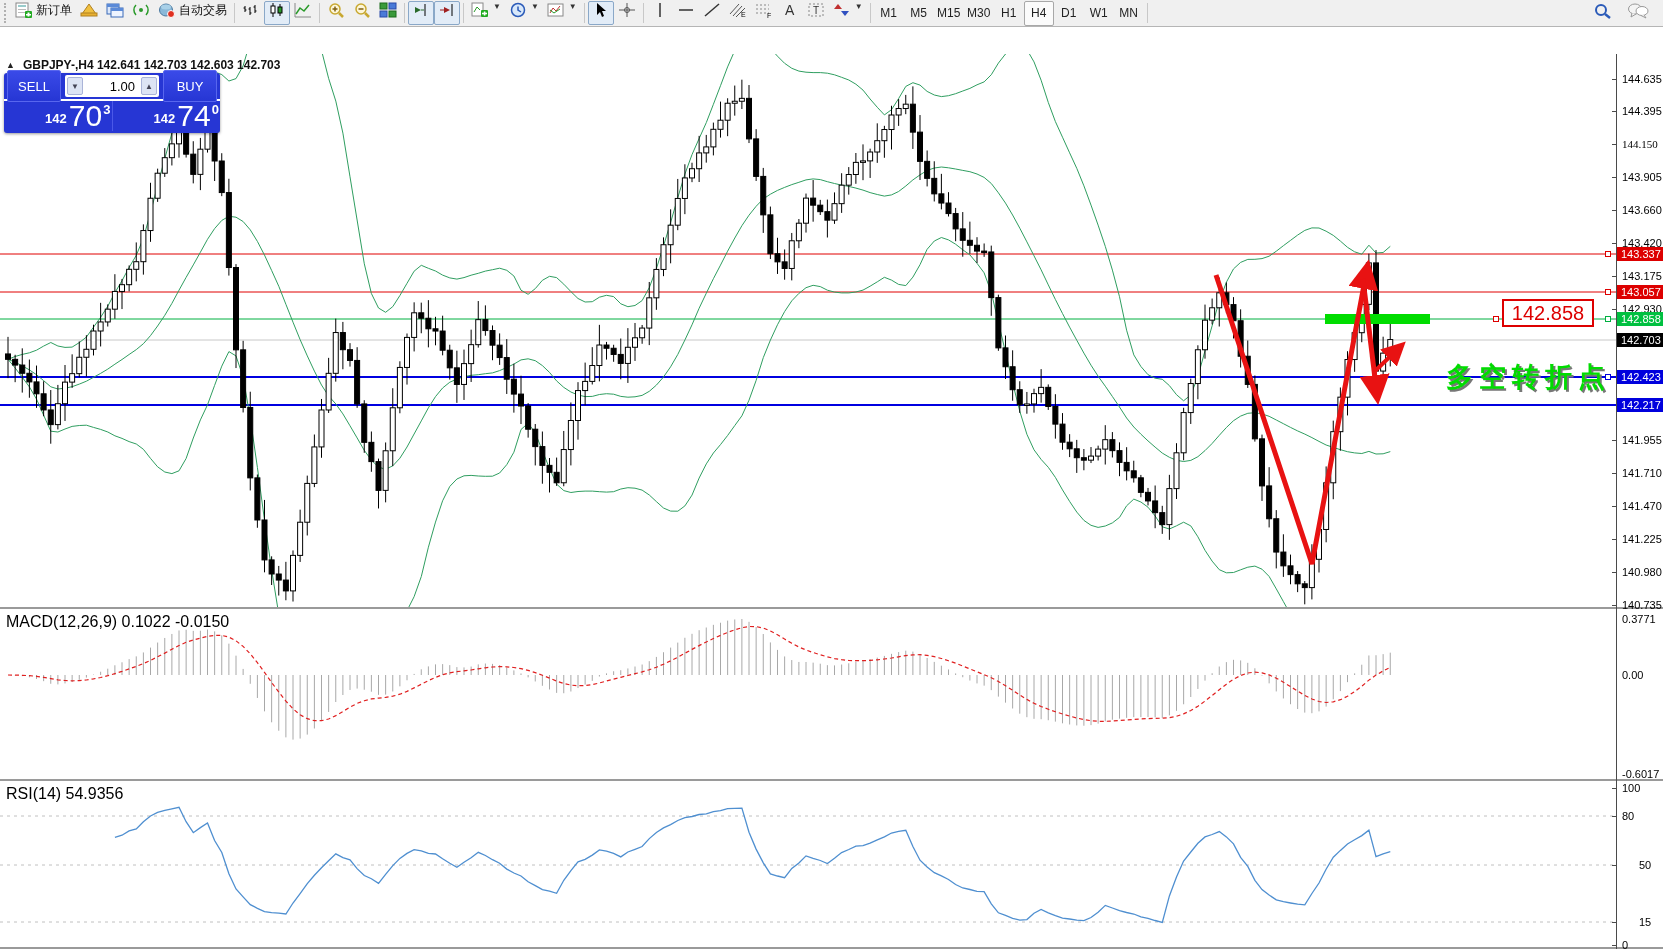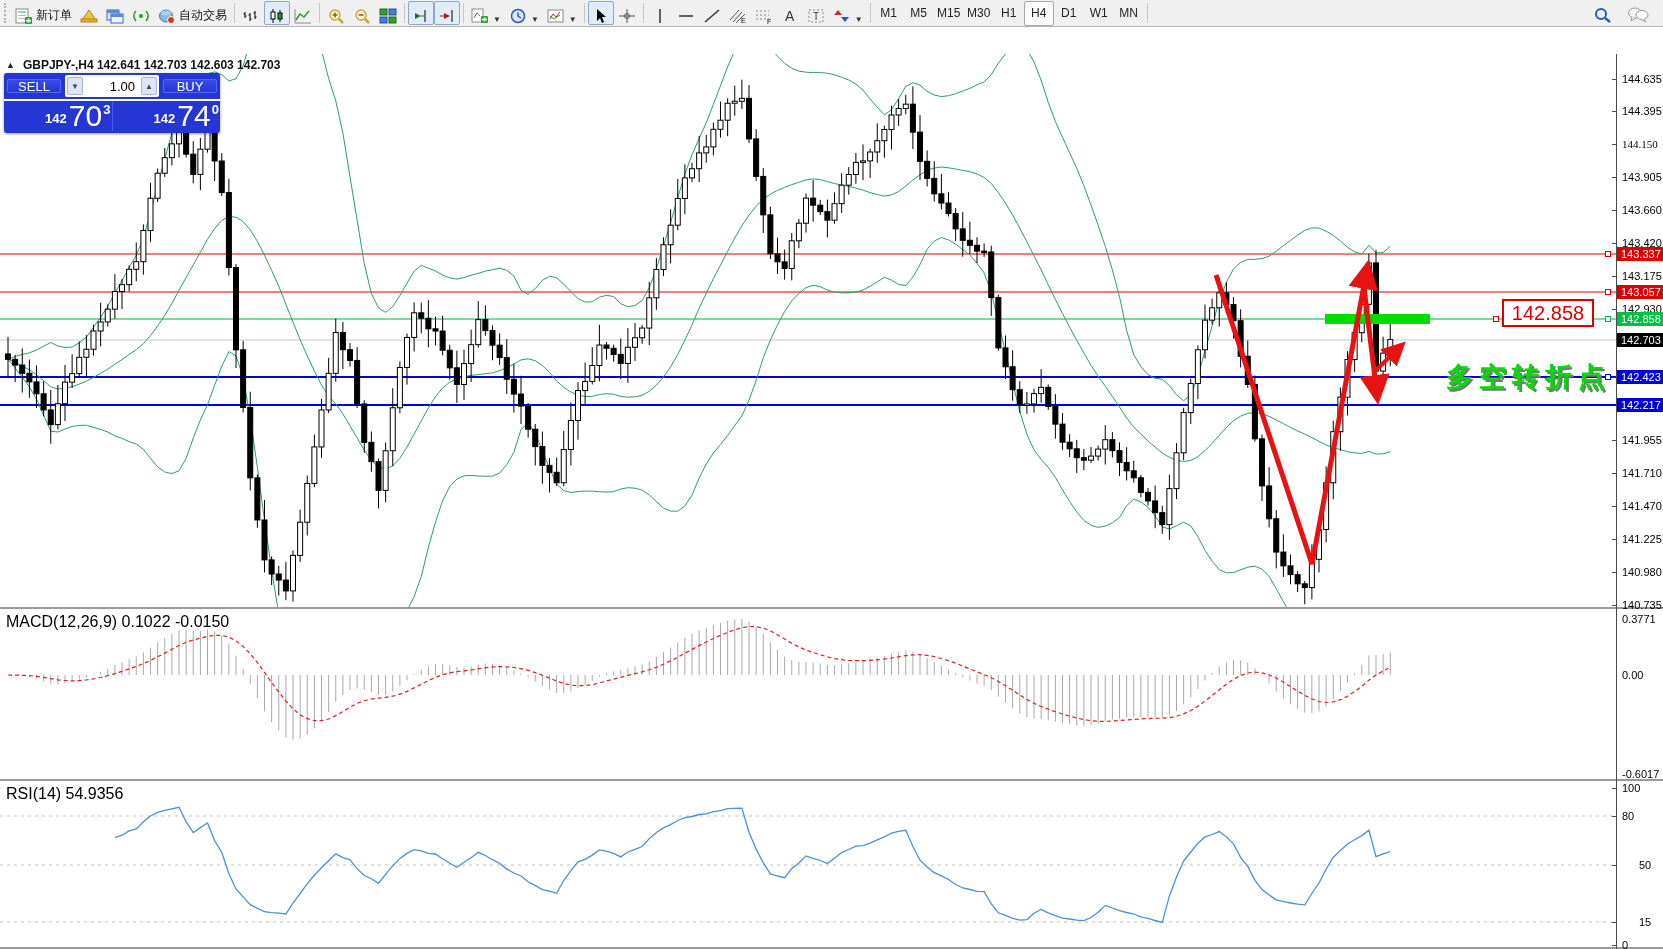--- a/index.html
+++ b/index.html
@@ -7,21 +7,21 @@
               font-family:"Liberation Sans", sans-serif; }
   #app { position:relative; width:1663px; height:949px; }
 
   
   #toolbar { position:absolute; left:0; top:0; width:1663px; height:27px;
              background:#f0f0f0; border-bottom:1px solid #b5b5b5;
              display:flex; align-items:center; padding:0 2px; }
   .tb-grip { width:5px; height:20px; margin:0 2px;
              border-left:2px dotted #b0b0b0; }
   .tb-sep { width:1px; height:20px; background:#c8c8c8; margin:0 3px; }
-  .tb-btn { height:24px; min-width:26px; display:flex; align-items:flex-end;
+  .tb-btn { height:24px; min-width:26px; display:flex; align-items:flex-start;
             justify-content:center; gap:3px; padding:0 3px;
             border:1px solid transparent; border-radius:2px;
             font-size:12px; color:#111; cursor:default; }
   .tb-btn.pressed { border-color:#8aa8c8; background:#e2ecf7; }
   .tb-btn svg { display:block; }
   .tb-caret { font-size:8px; color:#333; margin-left:1px; }
   .tf-btn { height:25px; min-width:30px; display:flex; align-items:center;
             justify-content:center; font-size:12px; color:#222;
             border:1px solid transparent; border-radius:2px; }
   .tf-btn.pressed { border:1px solid #a8a8a8; background:#fbfbfb; }
@@ -47,21 +47,21 @@
   
   #symbol-info { position:absolute; left:6px; top:31px; font-size:12px;
                  font-weight:bold; color:#111; display:flex; gap:8px; align-items:center;}
   #symbol-collapse { font-size:9px; color:#222; }
 
   
   #trade-panel { position:absolute; left:4px; top:46px; width:216px; height:60px;
                  background:#2636d4; border-radius:3px; color:#fff;
                  box-shadow:0 1px 3px rgba(0,0,0,.4); }
   #tp-top { display:flex; height:26px; align-items:center; }
-  .tp-btn { width:54px; height:14px; margin:2px 3px; display:flex; align-items:center;
+  .tp-btn { width:54px; height:32px; margin:2px 3px; display:flex; align-items:center;
             justify-content:center; font-size:13px; color:#fff;
             background:linear-gradient(#3a4ae8,#2636d4); border:1px solid #5866ee;
             border-radius:2px; cursor:pointer; }
   #tp-vol { flex:1; height:22px; margin:2px 1px; background:#fff; border-radius:2px;
             display:flex; align-items:center; }
   .vol-spin { width:16px; height:18px; margin:0 2px; background:#dde4f4;
               border:1px solid #aab4d8; border-radius:2px; font-size:8px;
               color:#445; display:flex; align-items:center; justify-content:center; }
   #vol-value { flex:1; text-align:right; color:#000; font-size:13px; padding-right:4px; }
   #tp-bottom { display:flex; height:32px; border-top:2px solid #fff; }

